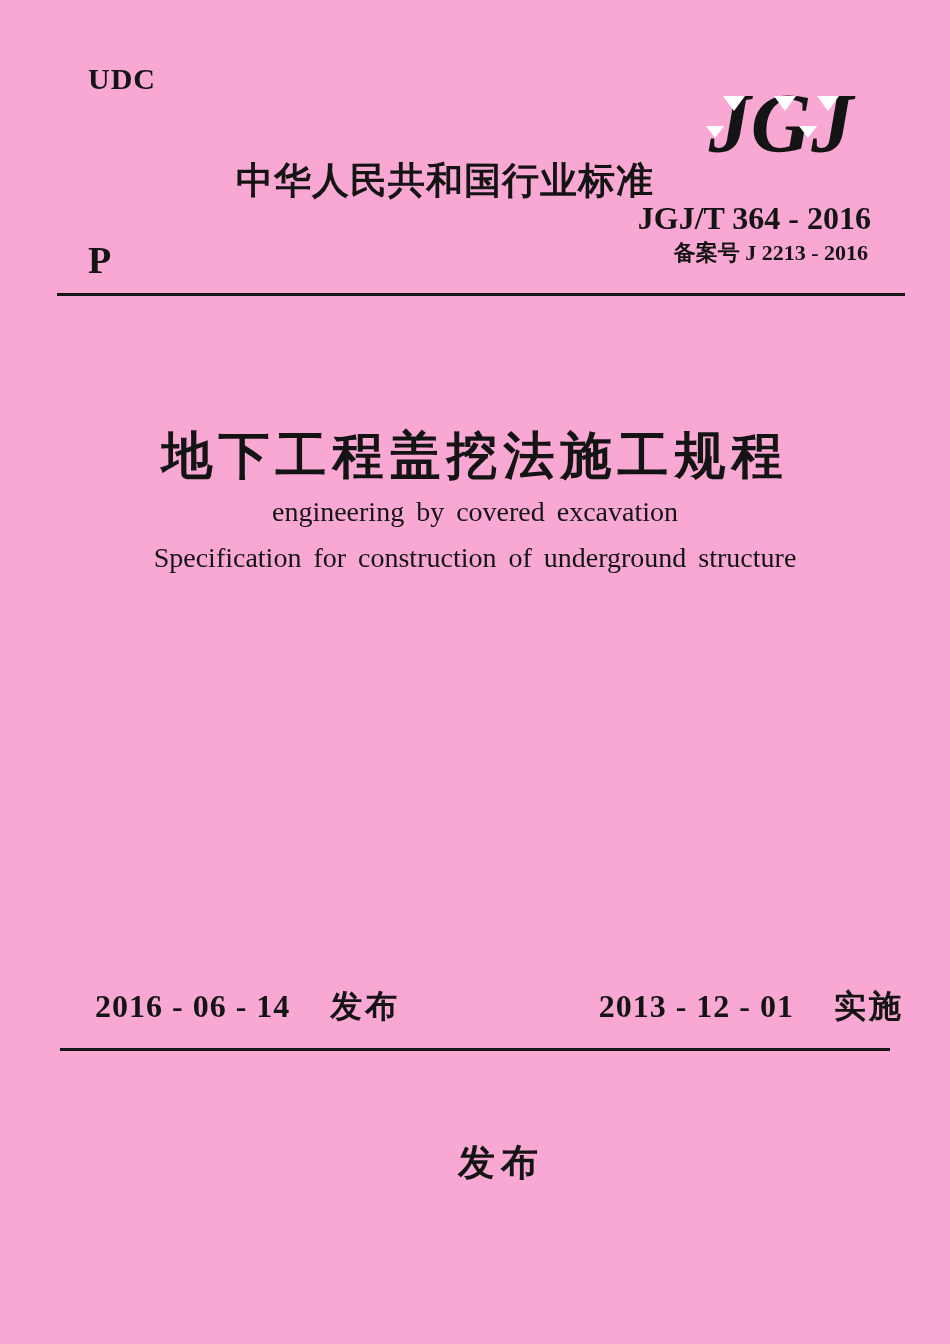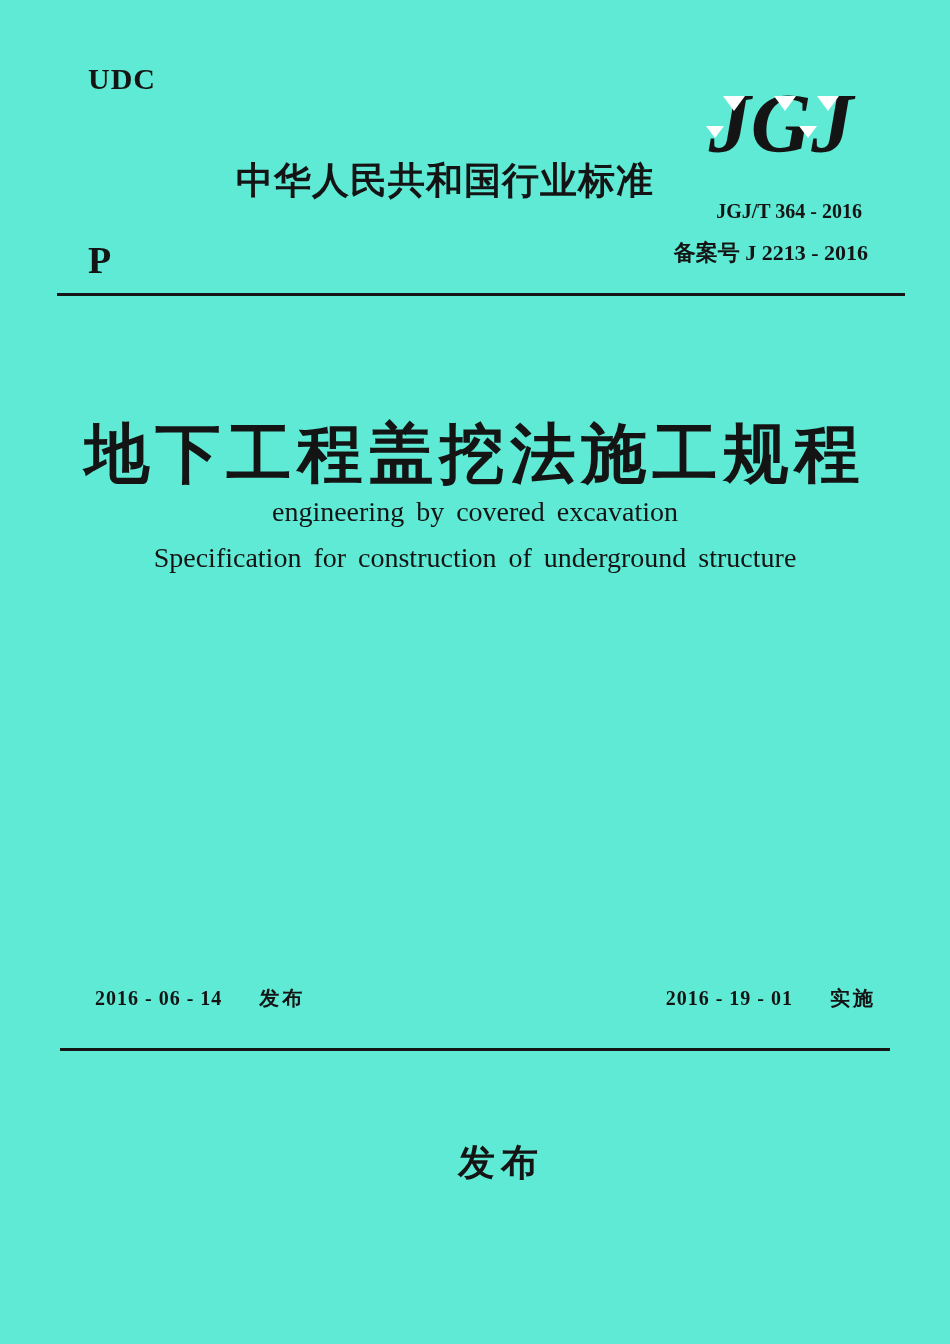--- a/index.html
+++ b/index.html
@@ -5,21 +5,21 @@
   html, body {
     margin: 0;
     padding: 0;
     background: #888;
   }
   .page {
     position: relative;
     width: 950px;
     height: 1344px;
     margin: 0 auto;
-    background: #5eead4;
+    background: #f9a8d4;
     color: #141414;
     overflow: hidden;
   }
 
   .udc {
     position: absolute;
     left: 88px;
     top: 62px;
     font-family: "Liberation Serif", "DejaVu Serif", serif;
     font-weight: bold;
@@ -39,25 +39,25 @@
   .logo {
     position: absolute;
     left: 698px;
     top: 80px;
     width: 166px;
     height: 88px;
     font-style: italic;
   }
   .std-no {
     position: absolute;
-    right: 88px;
+    right: 79px;
     top: 200px;
     font-family: "Liberation Serif", "DejaVu Serif", serif;
     font-weight: bold;
-    font-size: 20px;
+    font-size: 32px;
     white-space: nowrap;
     text-align: right;
   }
   .record-no {
     position: absolute;
     right: 82px;
     top: 238px;
     font-family: "Liberation Serif", "DejaVu Serif", serif;
     font-weight: bold;
     font-size: 22px;
@@ -78,25 +78,25 @@
     background: #161616;
   }
   .rule-top    { left: 57px; top: 293px; width: 848px; }
   .rule-bottom { left: 60px; top: 1048px; width: 830px; }
 
   .title-cn {
     position: absolute;
     left: 0;
     right: 0;
     top: 406px;
-    margin: 4px;
+    margin: 16px;
     text-align: center;
     font-family: "Liberation Serif", "DejaVu Serif", serif;
     font-weight: 600;
-    font-size: 65px;
+    font-size: 51px;
     letter-spacing: 6px;
     white-space: nowrap;
   }
   .title-en {
     position: absolute;
     left: 0;
     right: 0;
     top: 489px;
     text-align: center;
     font-family: "Liberation Serif", "DejaVu Serif", serif;
@@ -105,26 +105,26 @@
     word-spacing: 5px;
     white-space: nowrap;
   }
 
   .dates {
     position: absolute;
     left: 0;
     right: 0;
     top: 985px;
     padding-left: 95px;
-    padding-right: 74px;
+    padding-right: 46px;
     display: flex;
     justify-content: space-between;
     box-sizing: border-box;
     font-weight: bold;
-    font-size: 20px;
+    font-size: 32px;
     white-space: nowrap;
   }
   .dates .date-num {
     font-family: "Liberation Serif", "DejaVu Serif", serif;
     letter-spacing: 1px;
   }
   .dates .date-label {
     font-family: "Liberation Sans", "DejaVu Sans", sans-serif;
     margin-left: 32px;
     letter-spacing: 3px;
@@ -181,21 +181,21 @@
     <div>engineering by covered excavation</div>
     <div>Specification for construction of underground structure</div>
   </div>
 
   <div class="dates">
     <div>
       <span class="date-num">2016 - 06 - 14</span>
       <span class="date-label">发布</span>
     </div>
     <div>
-      <span class="date-num">2016 - 19 - 01</span>
+      <span class="date-num">2013 - 12 - 01</span>
       <span class="date-label">实施</span>
     </div>
   </div>
 
   <div class="rule rule-bottom"></div>
 
   <div class="publisher-row">
     <span class="publish-label">发布</span>
   </div>
 

